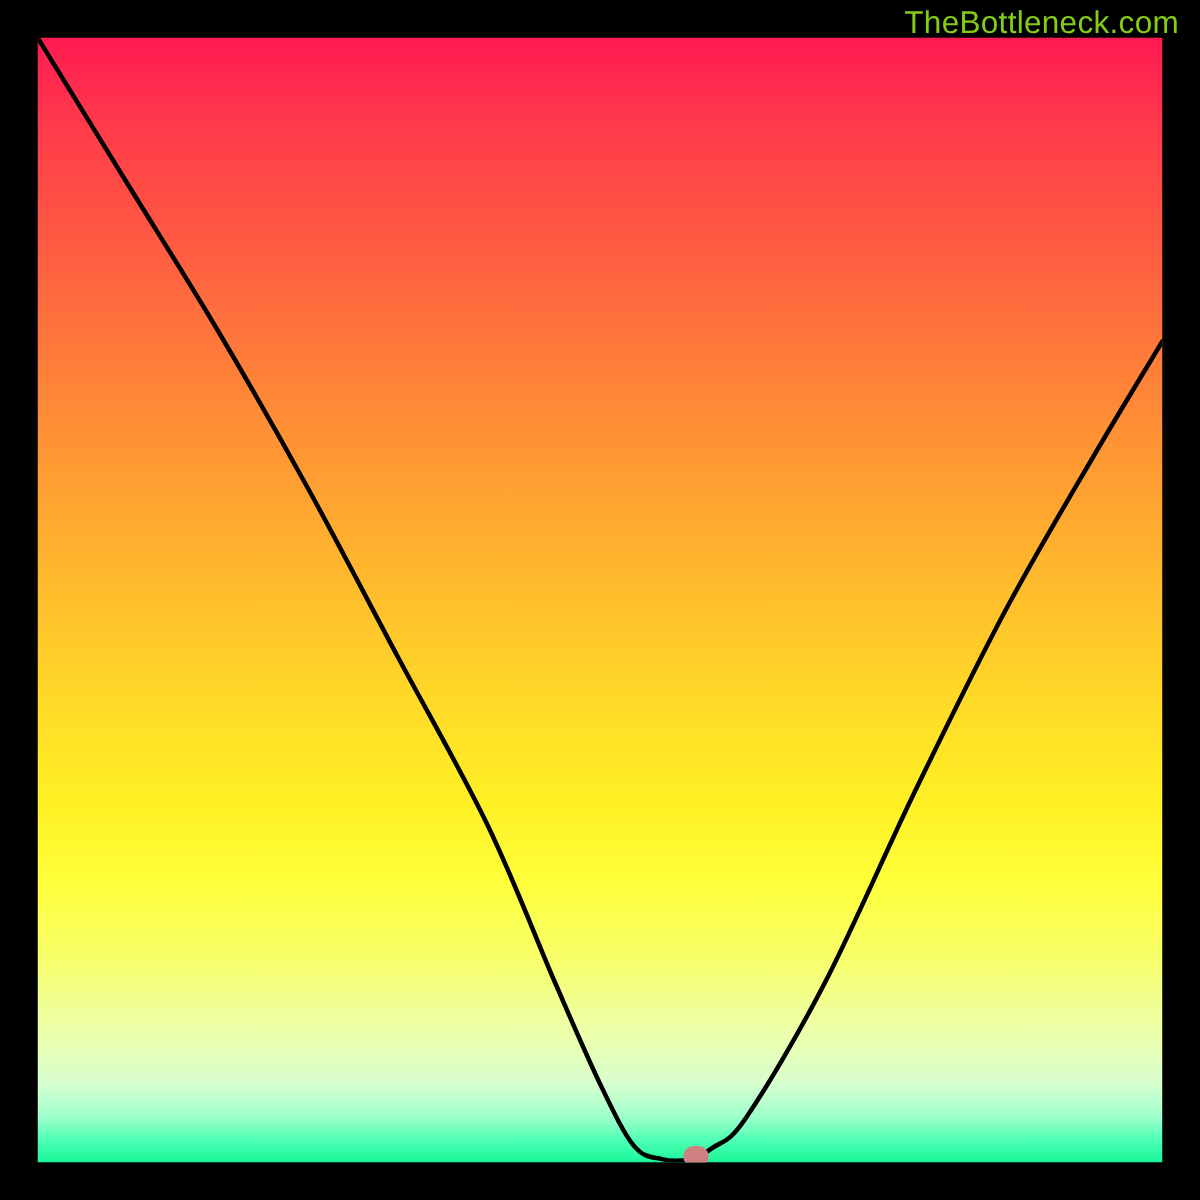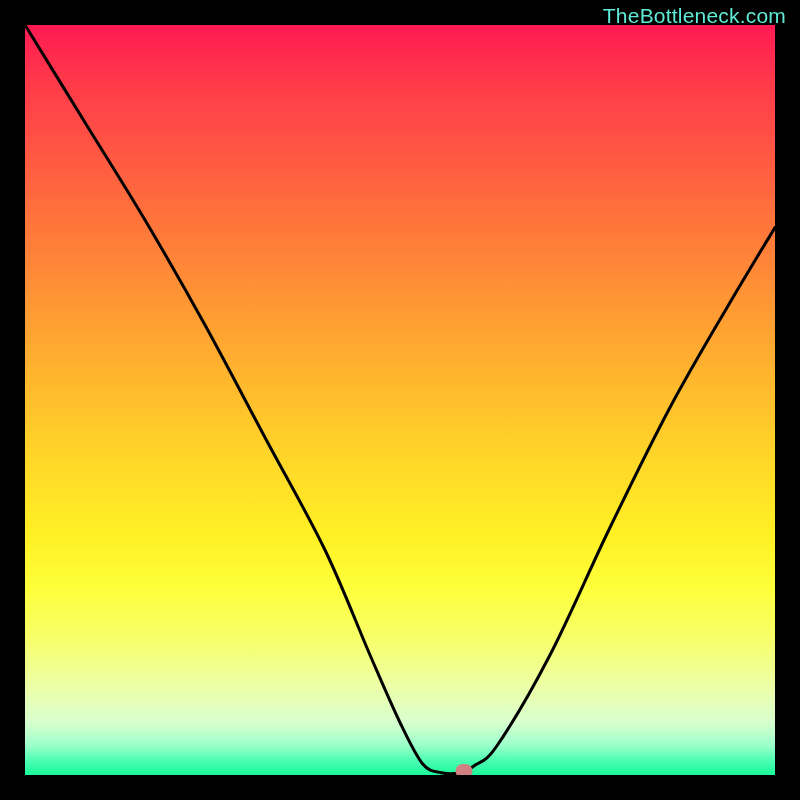--- a/index.html
+++ b/index.html
@@ -48,21 +48,21 @@
     );
   }
   .curve-svg {
     position: absolute;
     inset: 0;
   }
   .watermark {
     position: absolute;
     top: 4px;
     right: 14px;
-    color: #5eead4;
+    color: #84cc16;
     font-size: 21px;
     font-weight: 500;
     letter-spacing: 0.2px;
   }
   .marker {
     position: absolute;
     width: 17px;
     height: 14px;
     background: #d08080;
     border-radius: 7px;

